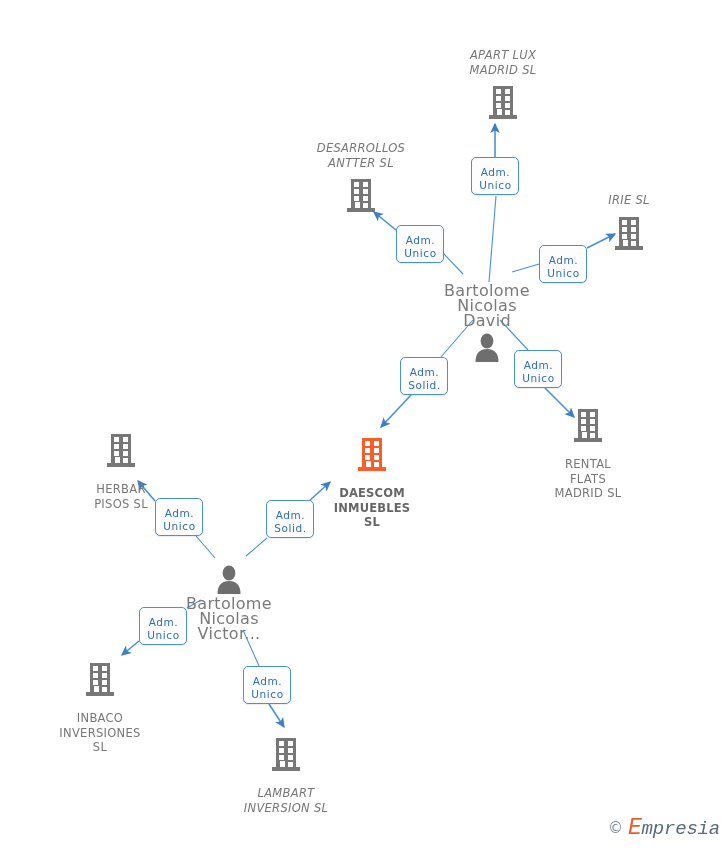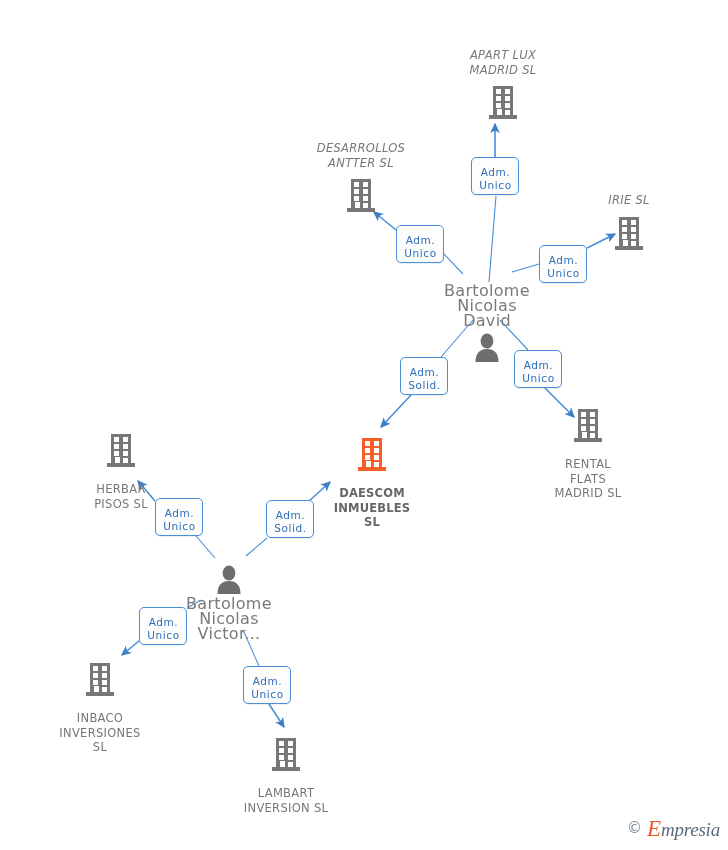--- a/index.html
+++ b/index.html
@@ -110,21 +110,21 @@
     display: flex;
     align-items: center;
     gap: 5px;
   }
   #watermark .wm-c {
     font-size: 15px;
     color: #7b8a99;
     line-height: 1;
   }
   #watermark .wm-text {
-    font-family: Liberation Serif, serif;
+    font-family: Liberation Mono, monospace;
     font-style: italic;
     font-size: 19px;
     color: #5a6b7a;
     line-height: 1;
     letter-spacing: -0.2px;
   }
   #watermark .wm-text .wm-e {
     color: #f05a28;
     font-size: 23px;
   }
@@ -284,21 +284,21 @@
             <rect x="7" y="17" width="5" height="5" fill="#ffffff"></rect>
             <rect x="16" y="17" width="5" height="5" fill="#ffffff"></rect>
             <rect x="16" y="24" width="5" height="5" fill="#ffffff"></rect>
             <rect x="8" y="23" width="5" height="6" fill="#ffffff"></rect>
           </svg>
         </div>
         <div class="company-label">INBACO
 INVERSIONES
 SL</div>
       </div>
-      <div class="company-node" style="left: 286px; top: 732px;">
+      <div class="company-node" style="left: 286px; top: 732px; font-style: italic;">
         <div class="bldg-wrap">
           <svg width="28" height="34" viewBox="0 0 28 34">
             <rect x="4" y="0" width="20" height="29" fill="#777777"></rect>
             <rect x="0" y="29" width="28" height="4" fill="#777777"></rect>
             <rect x="7" y="3" width="5" height="5" fill="#ffffff"></rect>
             <rect x="16" y="3" width="5" height="5" fill="#ffffff"></rect>
             <rect x="7" y="10" width="5" height="5" fill="#ffffff"></rect>
             <rect x="16" y="10" width="5" height="5" fill="#ffffff"></rect>
             <rect x="7" y="17" width="5" height="5" fill="#ffffff"></rect>
             <rect x="16" y="17" width="5" height="5" fill="#ffffff"></rect>

